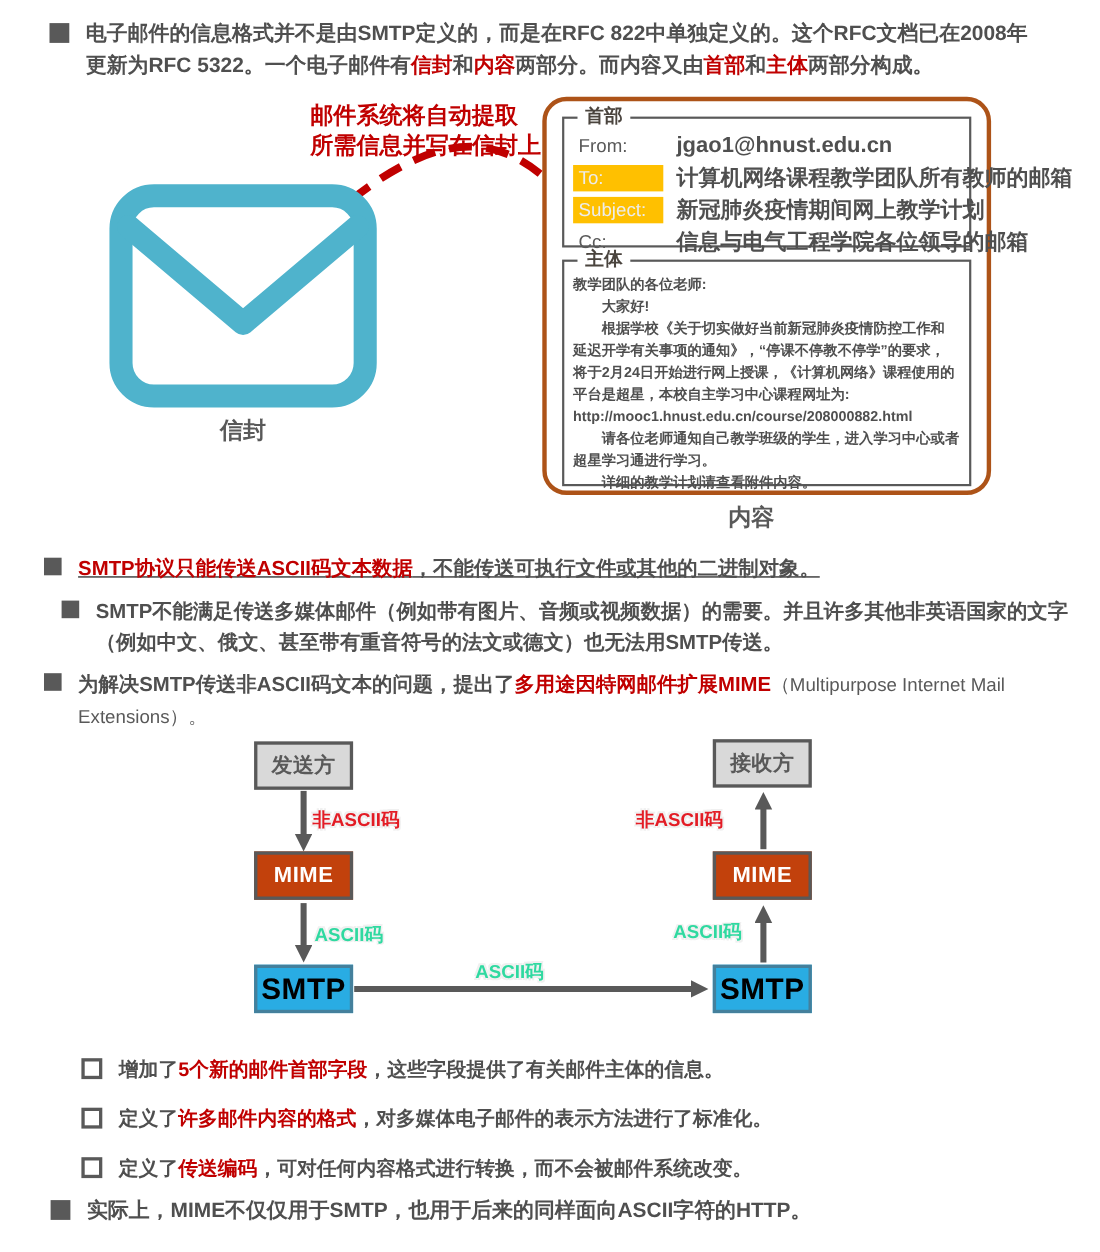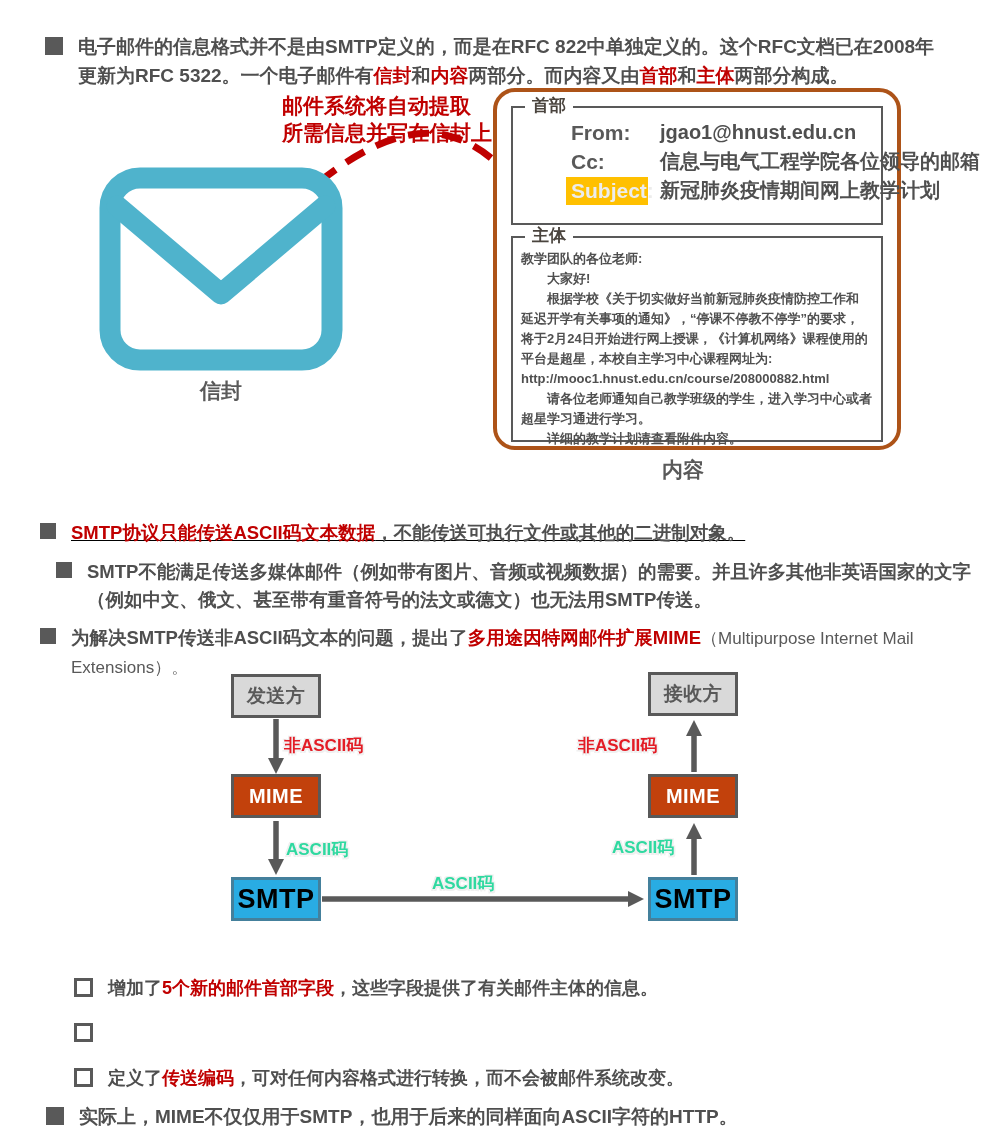--- a/index.html
+++ b/index.html
@@ -2,40 +2,40 @@
 <html><head>
 <meta charset="utf-8">
 <style>
   html,body{margin:0;padding:0;}
   body{
     width:1000px;height:1138px;position:relative;background:#ffffff;
     font-family:"Liberation Sans",sans-serif;overflow:hidden;
   }
   .abs{position:absolute;}
   
-  .brow{display:flex;align-items:flex-start;gap:15px;margin-top:16px;}
+  .brow{display:flex;align-items:flex-start;gap:15px;}
   .sq{width:18px;height:18px;background:#595959;flex:0 0 auto;margin-top:5px;}
   .sq.small{width:16px;height:16px;margin-top:4px;}
   .sq.hollow{width:13px;height:13px;background:#fff;border:3.5px solid #595959;margin-top:2px;}
   .rich{font-size:19px;font-weight:700;color:#4f4f4f;line-height:29px;}
   .rich.mid{font-size:18.5px;line-height:28px;}
   .rich.chk{font-size:18px;line-height:24px;}
   .rich .red{color:#c00000;}
   .rich .en{font-weight:400;color:#595959;font-size:17px;}
   
   .anno{color:#c00000;font-weight:800;font-size:21px;line-height:27px;white-space:pre-line;}
   
   .env-label,.cap-label{font-size:21px;font-weight:800;color:#595959;text-align:center;}
   
   .cbox{width:408px;height:362px;border:4.5px solid #ad5318;border-radius:22px;background:#fff;box-sizing:border-box;}
   .fs{position:absolute;border:2.5px solid #595959;background:#fff;box-sizing:border-box;}
   .fs .legend{position:absolute;top:-12px;left:12px;background:#fff;padding:0 7px;
     font-size:17px;font-weight:800;color:#4a443e;line-height:20px;}
   .frow{display:flex;align-items:center;margin:4px 8px 3px 8px;height:25px;}
-  .flabel{width:72px;font-size:21px;font-weight:700;color:#595959;padding:2px 5px;flex:0 0 auto;margin-left:45px;}
+  .flabel{width:72px;font-size:17px;font-weight:400;color:#595959;padding:2px 5px;flex:0 0 auto;}
   .flabel.hl{background:#ffc000;color:#ececec;}
   .fvalue{font-size:20px;font-weight:700;color:#4f4f4f;margin-left:12px;white-space:nowrap;}
   .btext{margin:11px 8px;font-size:13px;font-weight:700;color:#4f4f4f;line-height:20px;white-space:pre-line;}
   
   .dbox{position:absolute;width:90px;height:44px;display:flex;align-items:center;justify-content:center;
     font-weight:800;border:3px solid #595959;box-sizing:border-box;letter-spacing:.5px;}
   .dbox.node{background:#d9d9d9;color:#595959;font-size:19px;}
   .dbox.mime{background:#c2410c;color:#ffffff;font-size:20px;}
   .dbox.smtp{background:#29ace3;color:#000000;font-size:27px;border-color:#44809c;}
   .olabel{position:absolute;font-size:17px;font-weight:800;white-space:nowrap;
@@ -81,26 +81,30 @@
 <div class="abs cbox" style="left:493px;top:88px;">
 
   <div class="fs" style="left:14px;top:14px;width:372px;height:119px;">
     <span class="legend">首部</span>
     <div style="padding-top:8px;">
       <div class="frow">
         <span class="flabel">From:</span>
         <span class="fvalue">jgao1@hnust.edu.cn</span>
       </div>
       <div class="frow">
-        <span class="flabel">Cc:</span>
-        <span class="fvalue">信息与电气工程学院各位领导的邮箱</span>
+        <span class="flabel hl">To:</span>
+        <span class="fvalue">计算机网络课程教学团队所有教师的邮箱</span>
       </div>
       <div class="frow">
         <span class="flabel hl">Subject:</span>
         <span class="fvalue">新冠肺炎疫情期间网上教学计划</span>
+      </div>
+      <div class="frow">
+        <span class="flabel">Cc:</span>
+        <span class="fvalue">信息与电气工程学院各位领导的邮箱</span>
       </div>
     </div>
   </div>
 
   <div class="fs" style="left:14px;top:144px;width:372px;height:206px;">
     <span class="legend">主体</span>
     <div class="btext">教学团队的各位老师:
 　　大家好!
 　　根据学校《关于切实做好当前新冠肺炎疫情防控工作和
 延迟开学有关事项的通知》，“停课不停教不停学”的要求，
@@ -139,20 +143,21 @@
 <span class="olabel greenl" style="left:432px;top:872px;">ASCII码</span>
 <span class="olabel greenl" style="left:612px;top:836px;">ASCII码</span>
 <span class="olabel redl" style="left:578px;top:734px;">非ASCII码</span>
 
 <div class="abs brow" style="left:74px;top:960px;width:880px;text-align:center;">
   <div class="sq hollow"></div>
   <div class="rich chk"><span>增加了</span><span class="red">5个新的邮件首部字段</span><span>，这些字段提供了有关邮件主体的信息。</span></div>
 </div>
 <div class="abs brow" style="left:74px;top:1005px;width:880px;">
   <div class="sq hollow"></div>
+  <div class="rich chk"><span>定义了</span><span class="red">许多邮件内容的格式</span><span>，对多媒体电子邮件的表示方法进行了标准化。</span></div>
 </div>
 <div class="abs brow" style="left:74px;top:1050px;width:880px;">
   <div class="sq hollow"></div>
   <div class="rich chk"><span>定义了</span><span class="red">传送编码</span><span>，可对任何内容格式进行转换，而不会被邮件系统改变。</span></div>
 </div>
 
 <div class="abs brow" style="left:46px;top:1086px;width:920px;">
   <div class="sq"></div>
   <div class="rich"><span>实际上，MIME不仅仅用于SMTP，也用于后来的同样面向ASCII字符的HTTP。</span></div>
 </div>

